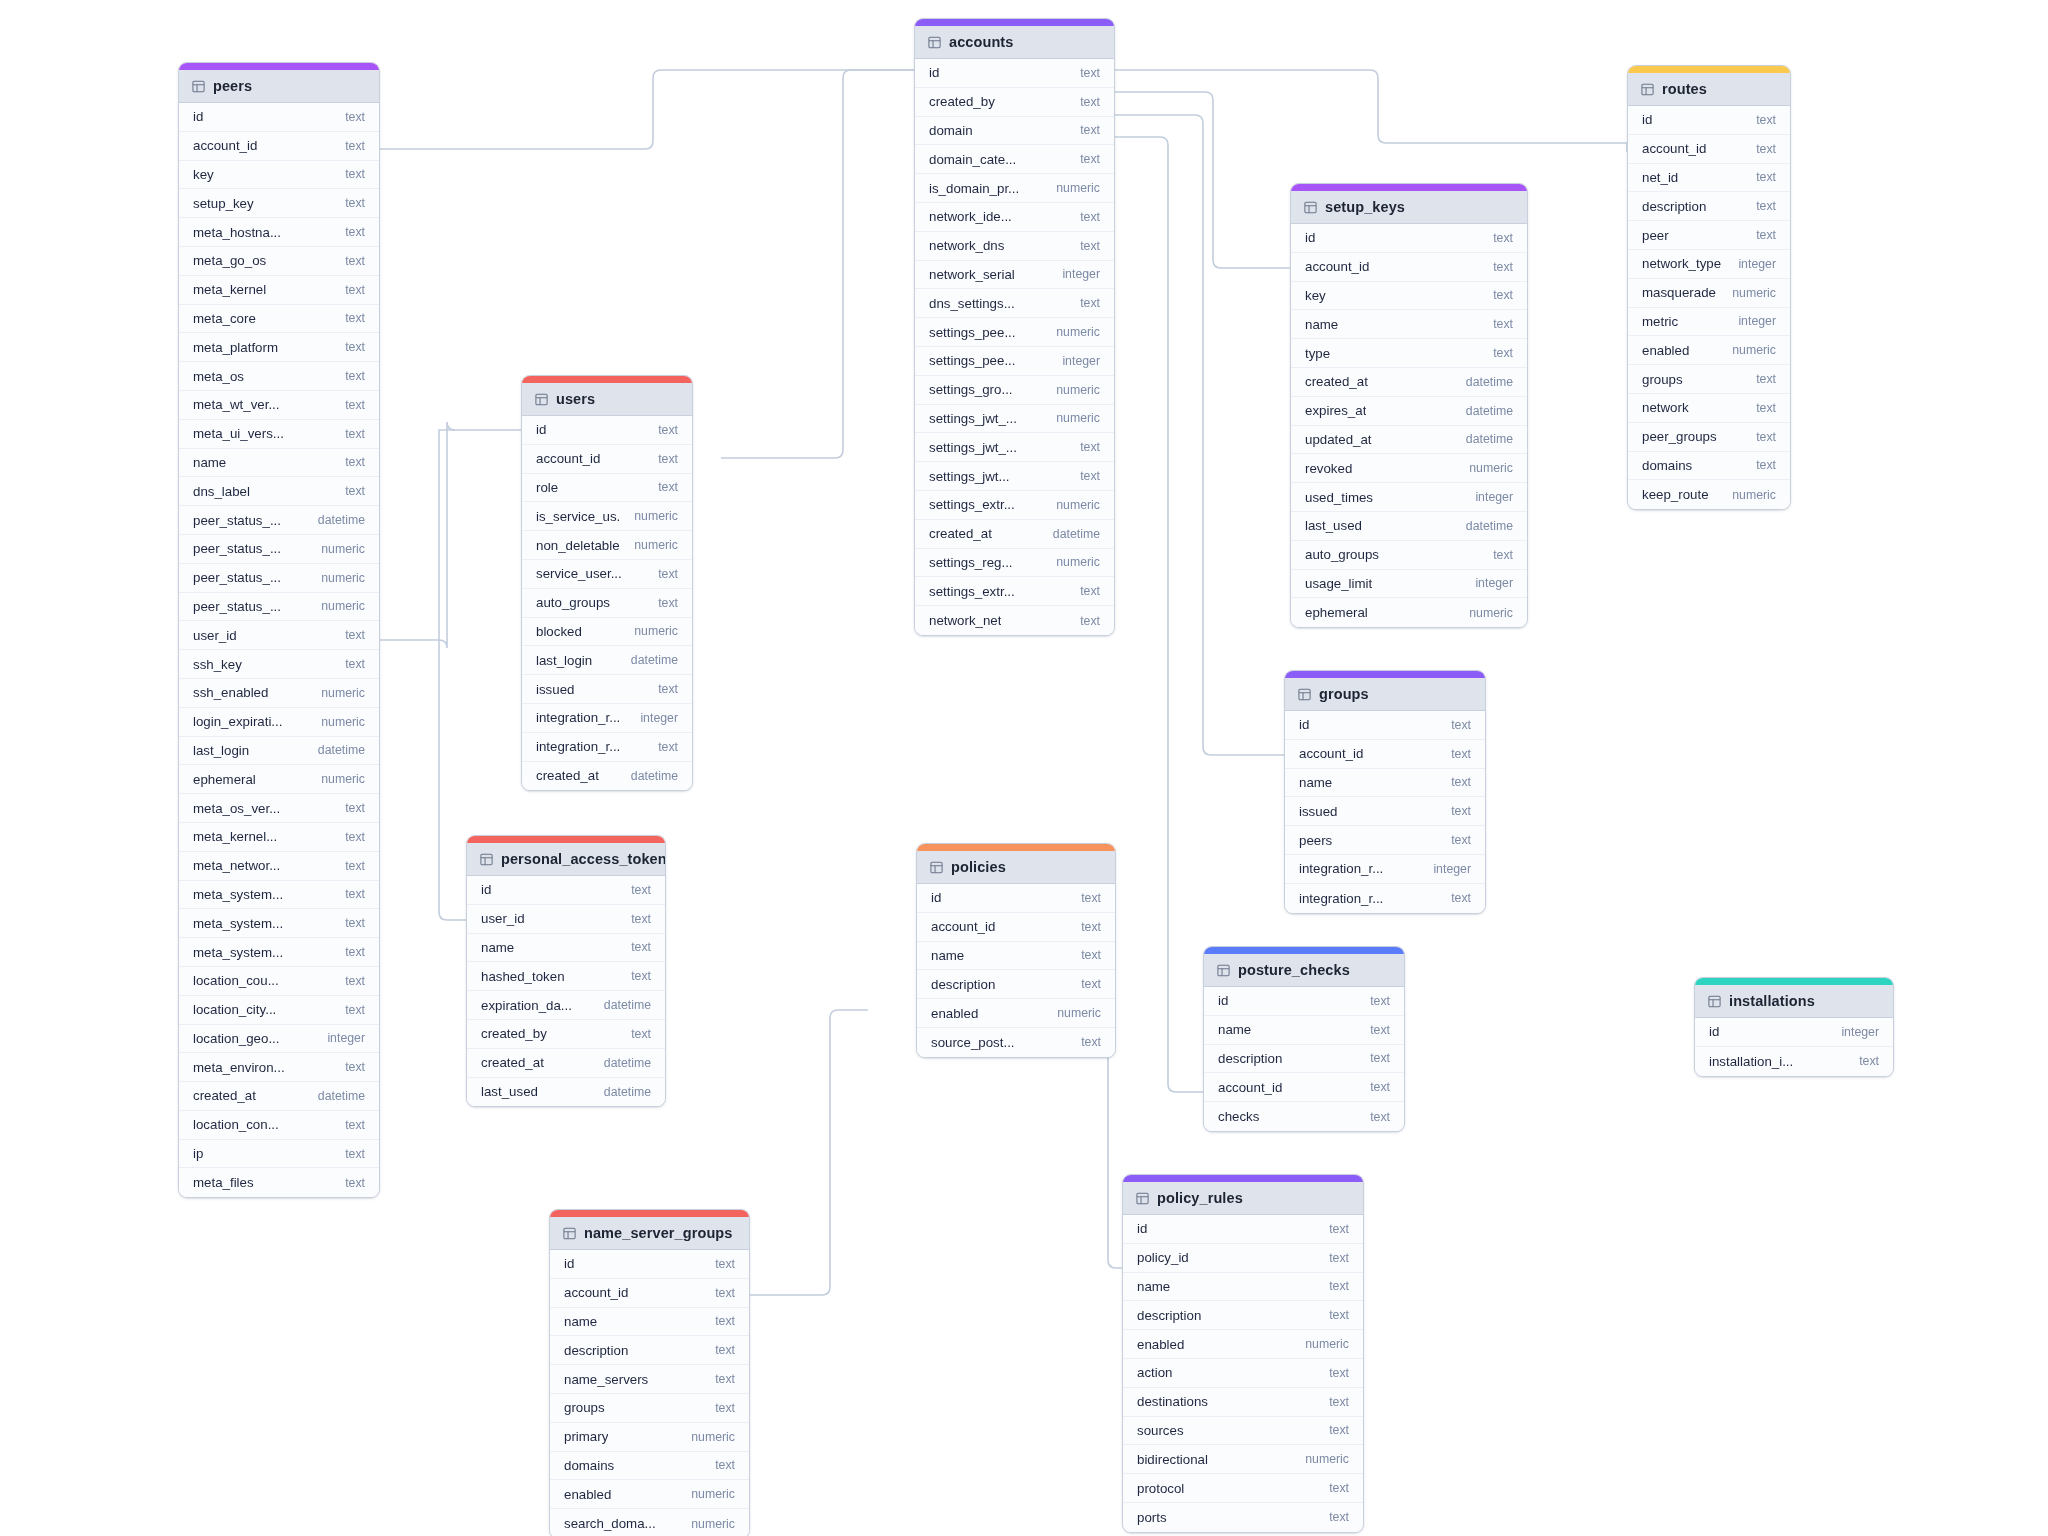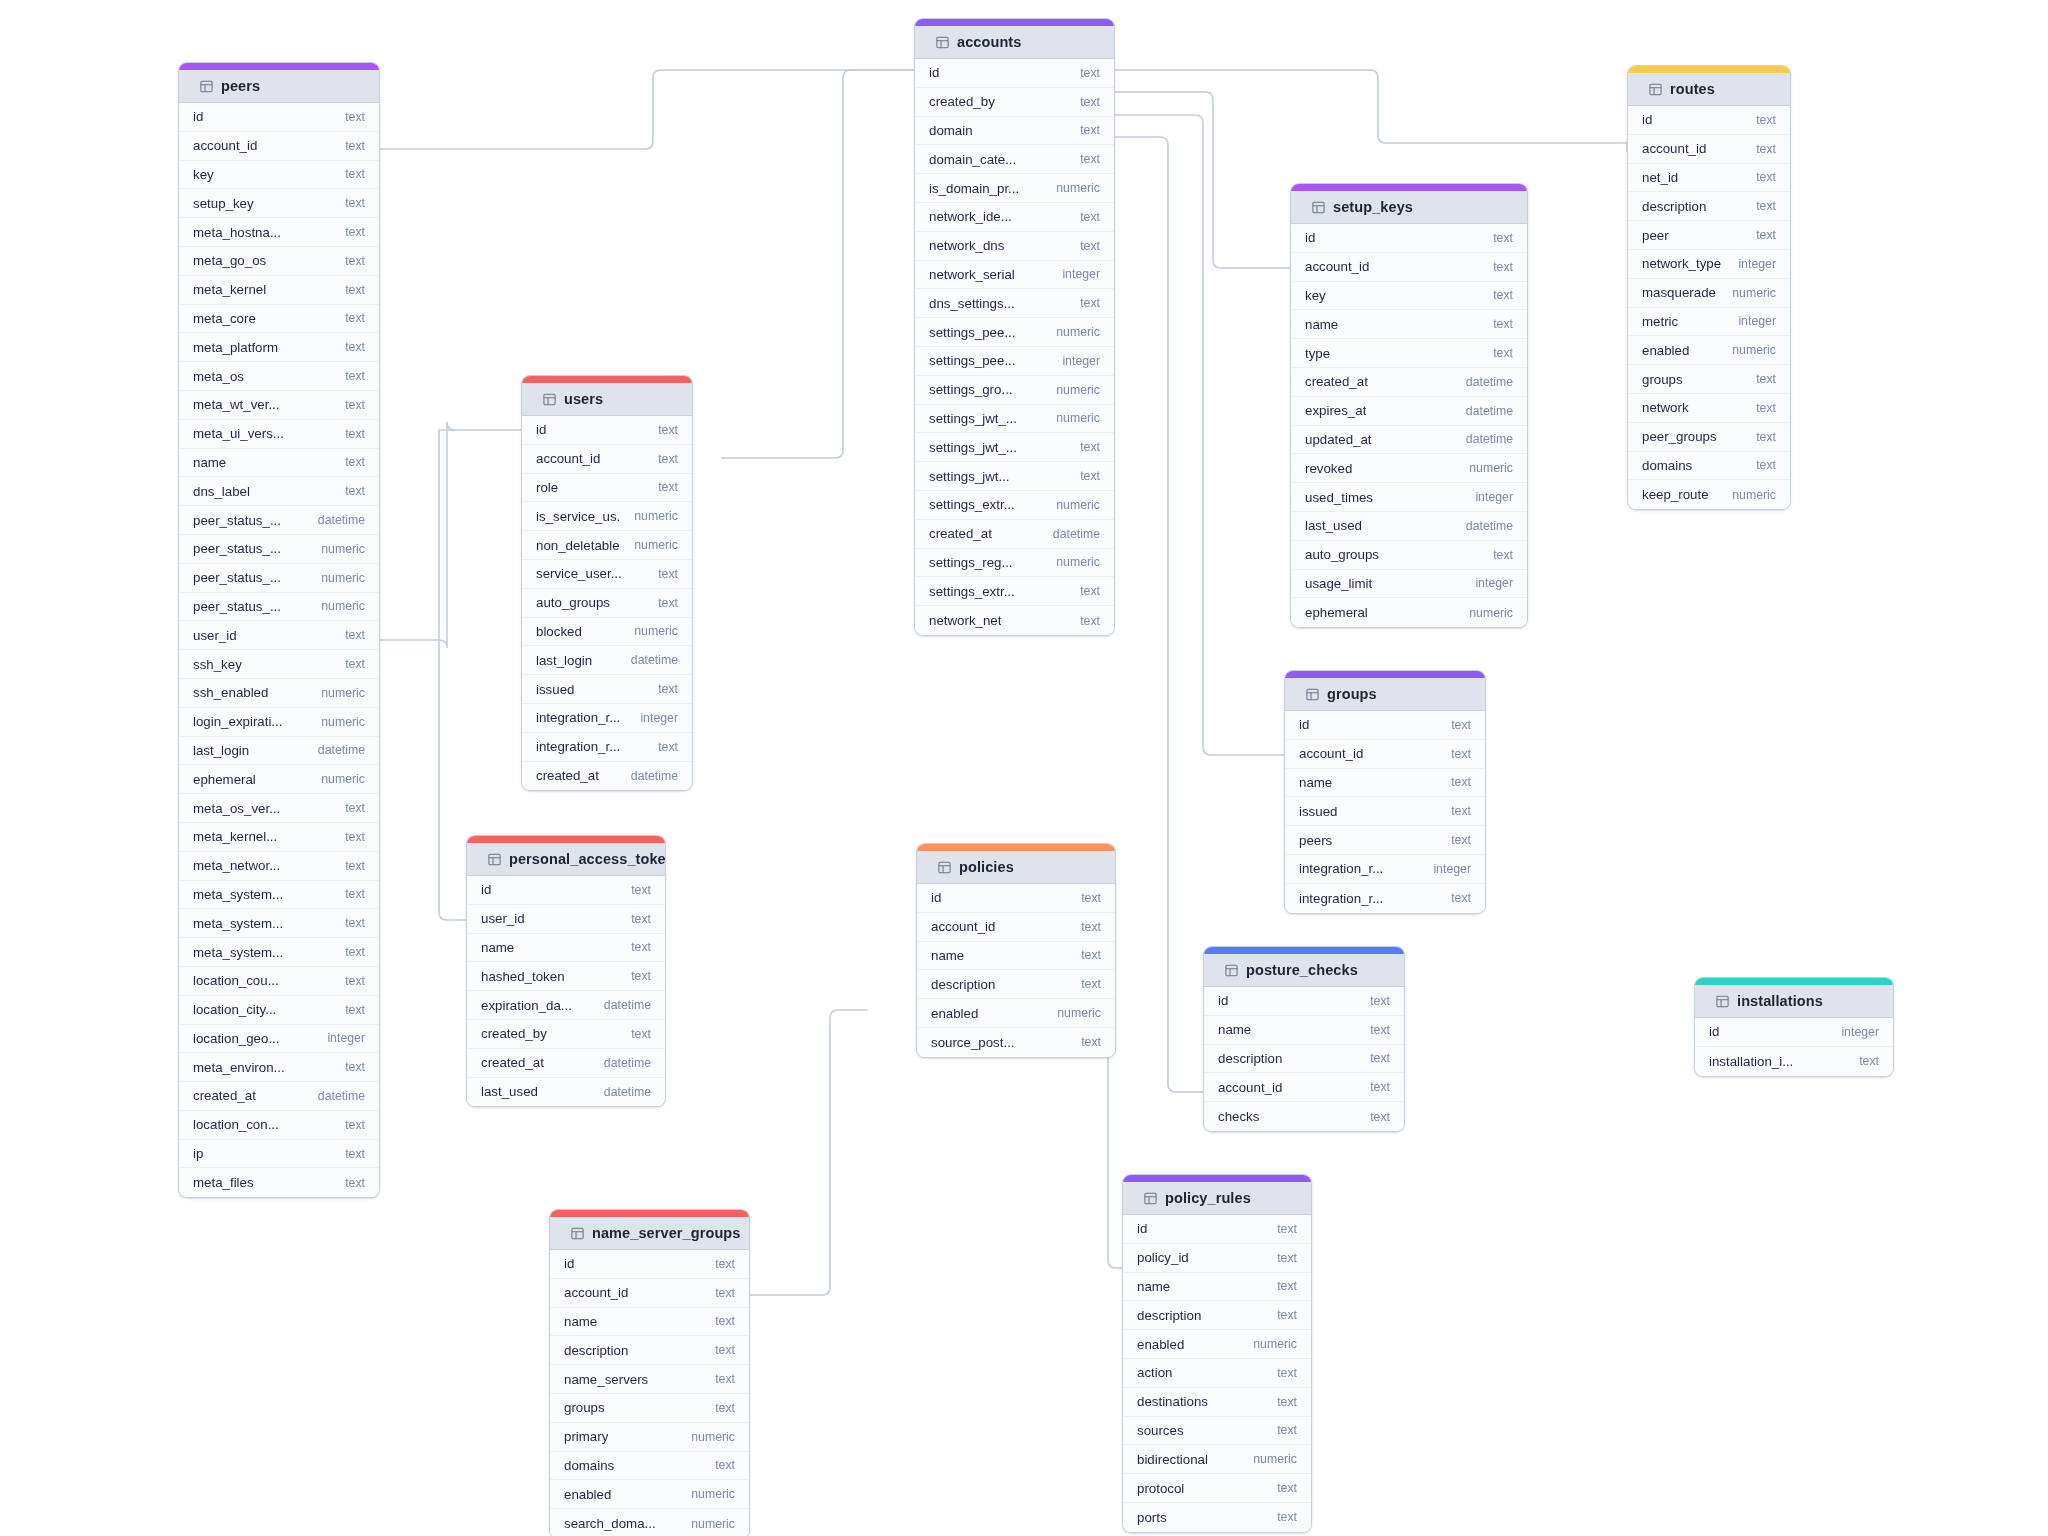--- a/index.html
+++ b/index.html
@@ -41,21 +41,21 @@
   .accent-bar {
     height: 7px;
     width: 100%;
     display: block;
   }
   .table-header {
     display: flex;
     align-items: center;
     gap: 8px;
     height: 33px;
-    padding: 0 21px;
+    padding: 0 13px;
     background: #dfe3ec;
     border-bottom: 1px solid #c8d0de;
     box-sizing: border-box;
   }
   .table-header .title {
     font-size: 14.5px;
     font-weight: bold;
     color: #1d2433;
     letter-spacing: 0.1px;
     white-space: nowrap;
@@ -770,21 +770,21 @@
       </div>
       <div class="col-row">
         <span class="col-name">enabled</span>
         <span class="col-type">numeric</span>
       </div>
       <div class="col-row">
         <span class="col-name">search_doma...</span>
         <span class="col-type">numeric</span>
       </div>
     </div>
-    <div class="table-card" style="left: 1122px; top: 1174px; width: 190px;">
+    <div class="table-card" style="left: 1122px; top: 1174px; width: 242px;">
       <span class="accent-bar" style="background: rgb(139, 92, 246);"></span>
       <div class="table-header">
         <svg class="tbl-icon" viewBox="0 0 16 16">
           <rect x="1.1" y="1.6" width="13.8" height="12.8" rx="1.6" fill="none" stroke="#6b7689" stroke-width="1.3"></rect>
           <line x1="1.1" y1="5.9" x2="14.9" y2="5.9" stroke="#6b7689" stroke-width="1.3"></line>
           <line x1="6.2" y1="5.9" x2="6.2" y2="14.4" stroke="#6b7689" stroke-width="1.3"></line>
         </svg>
         <span class="title">policy_rules</span>
       </div>
       <div class="col-row">

